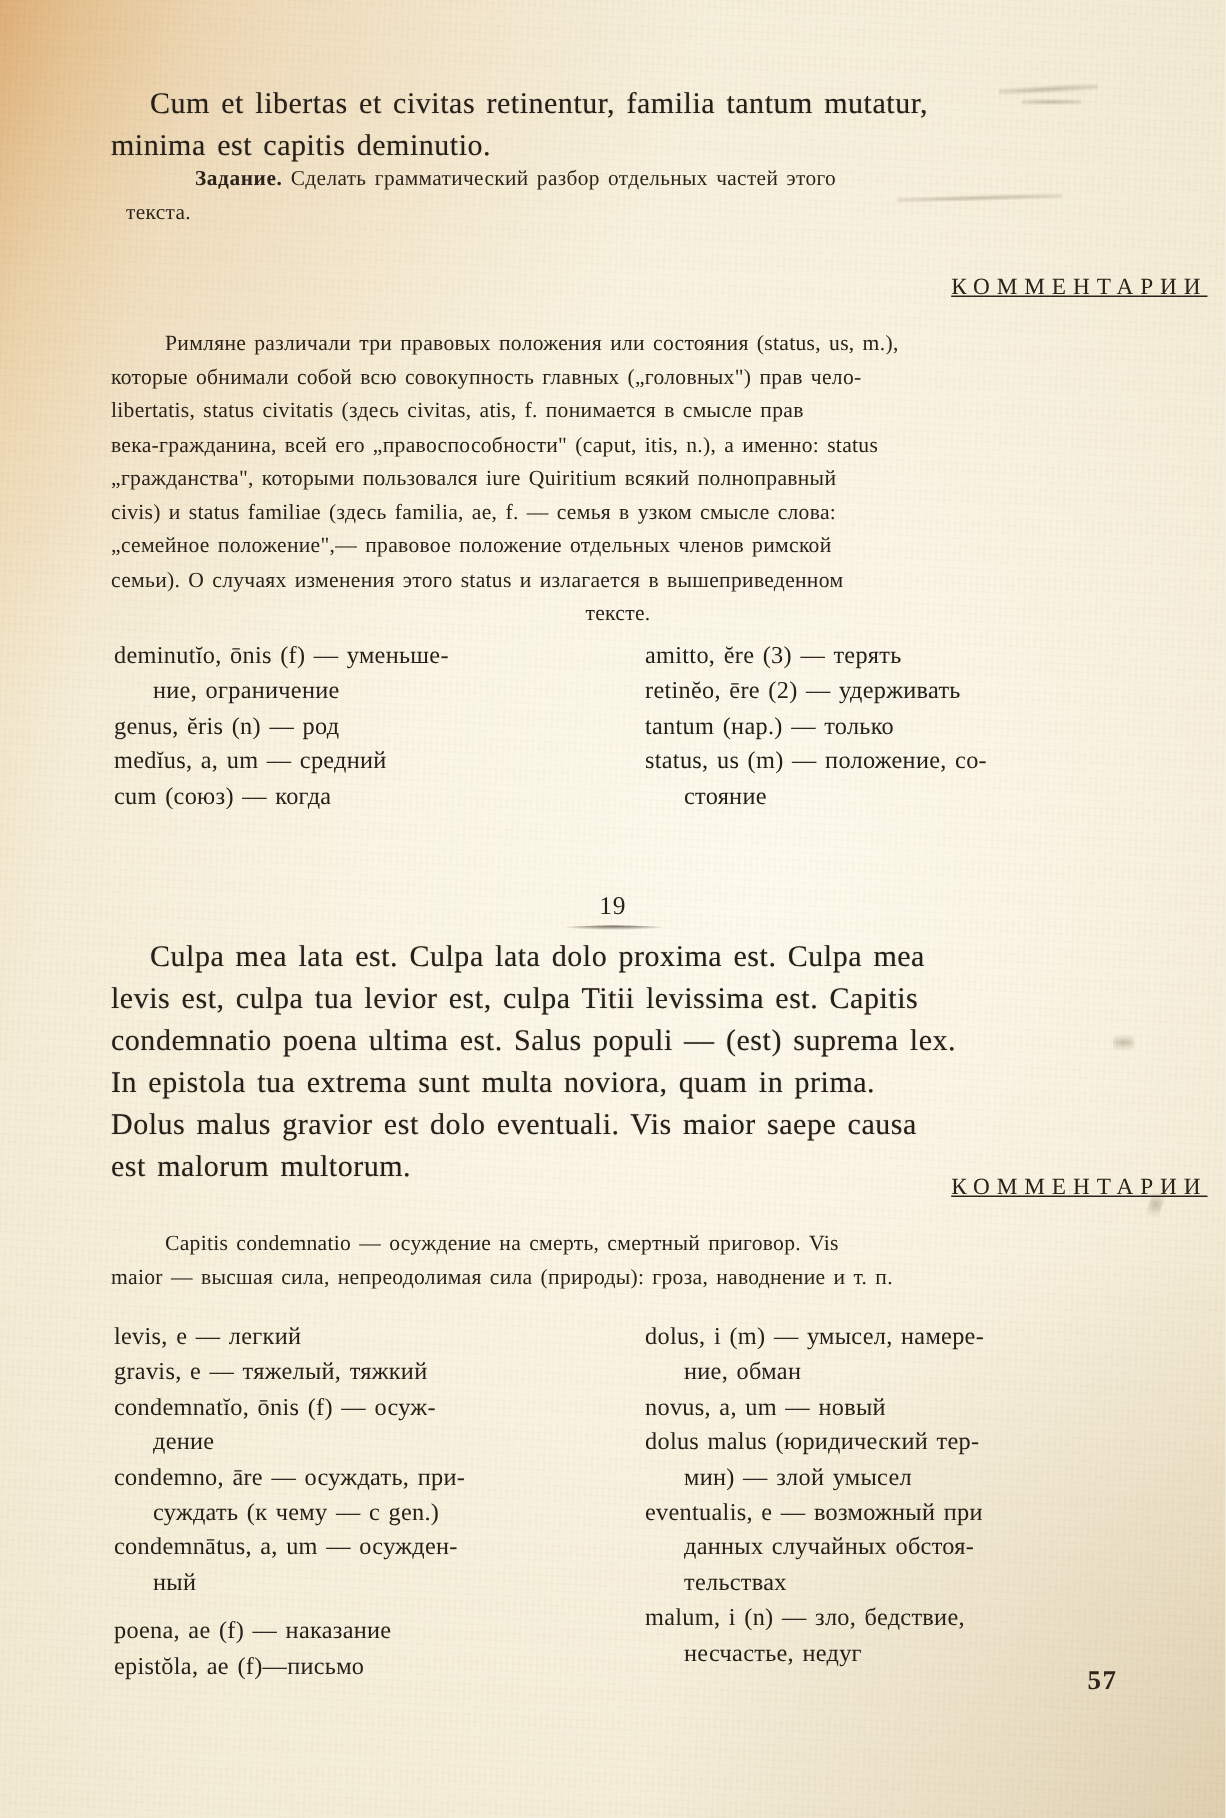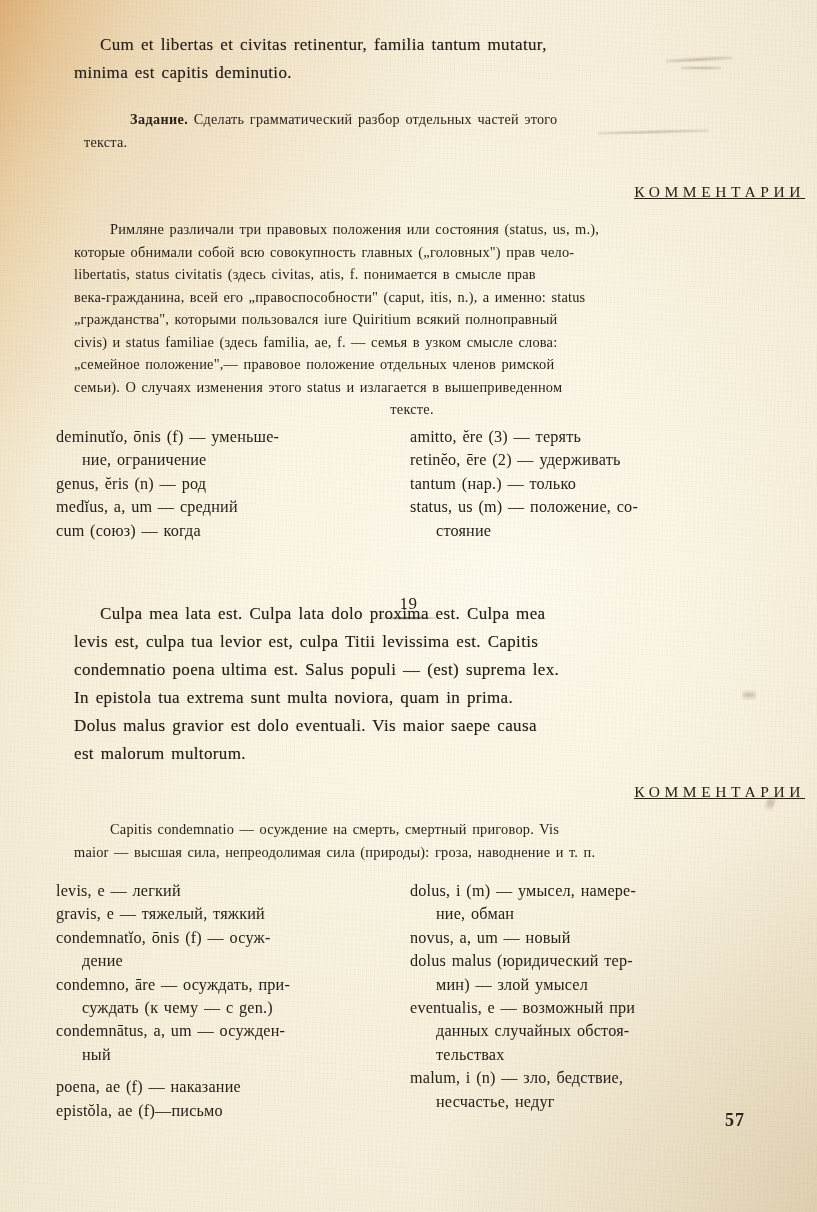--- a/index.html
+++ b/index.html
@@ -54,27 +54,28 @@
     position: relative;
     z-index: 3;
     padding: 0;
   }
 
   
   .latin-block {
     position: absolute;
     left: 74px;
     width: 676px;
-    font-size: 17px;
+    font-size: 20px;
     line-height: 28px;
     letter-spacing: 0.35px;
     word-spacing: 2.2px;
     text-align: justify;
     color: #26201a;
     text-shadow: 0 0 0.7px rgba(60,45,30,0.45);
+    margin-top: 24px;
   }
   .latin-block .ind { padding-left: 26px; }
 
   .task-block {
     position: absolute;
     left: 84px;
     width: 660px;
     font-size: 14.2px;
     line-height: 23px;
     letter-spacing: 0.25px;
@@ -124,21 +125,21 @@
     word-spacing: 1.6px;
     text-align: justify;
     color: #2a231b;
   }
   .commentary .ind { padding-left: 36px; }
 
   
   .vocab {
     position: absolute;
     display: flex;
-    left: 56px;
+    left: 76px;
     width: 700px;
     gap: 0;
   }
   .vocab-col {
     font-size: 16.2px;
     line-height: 23.4px;
     letter-spacing: 0.2px;
     word-spacing: 1.4px;
     color: #26201a;
   }

